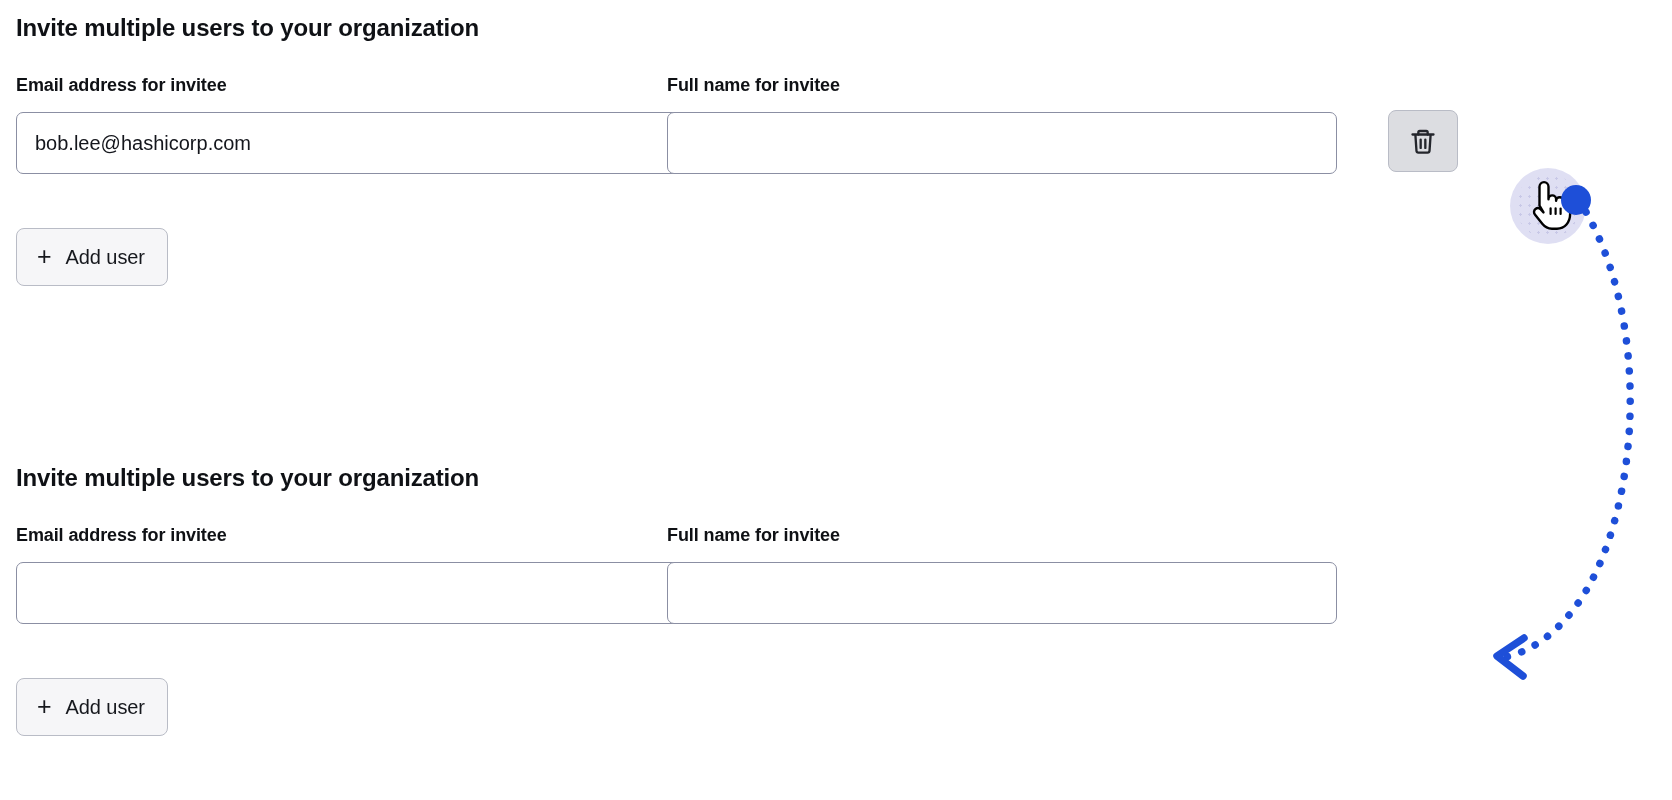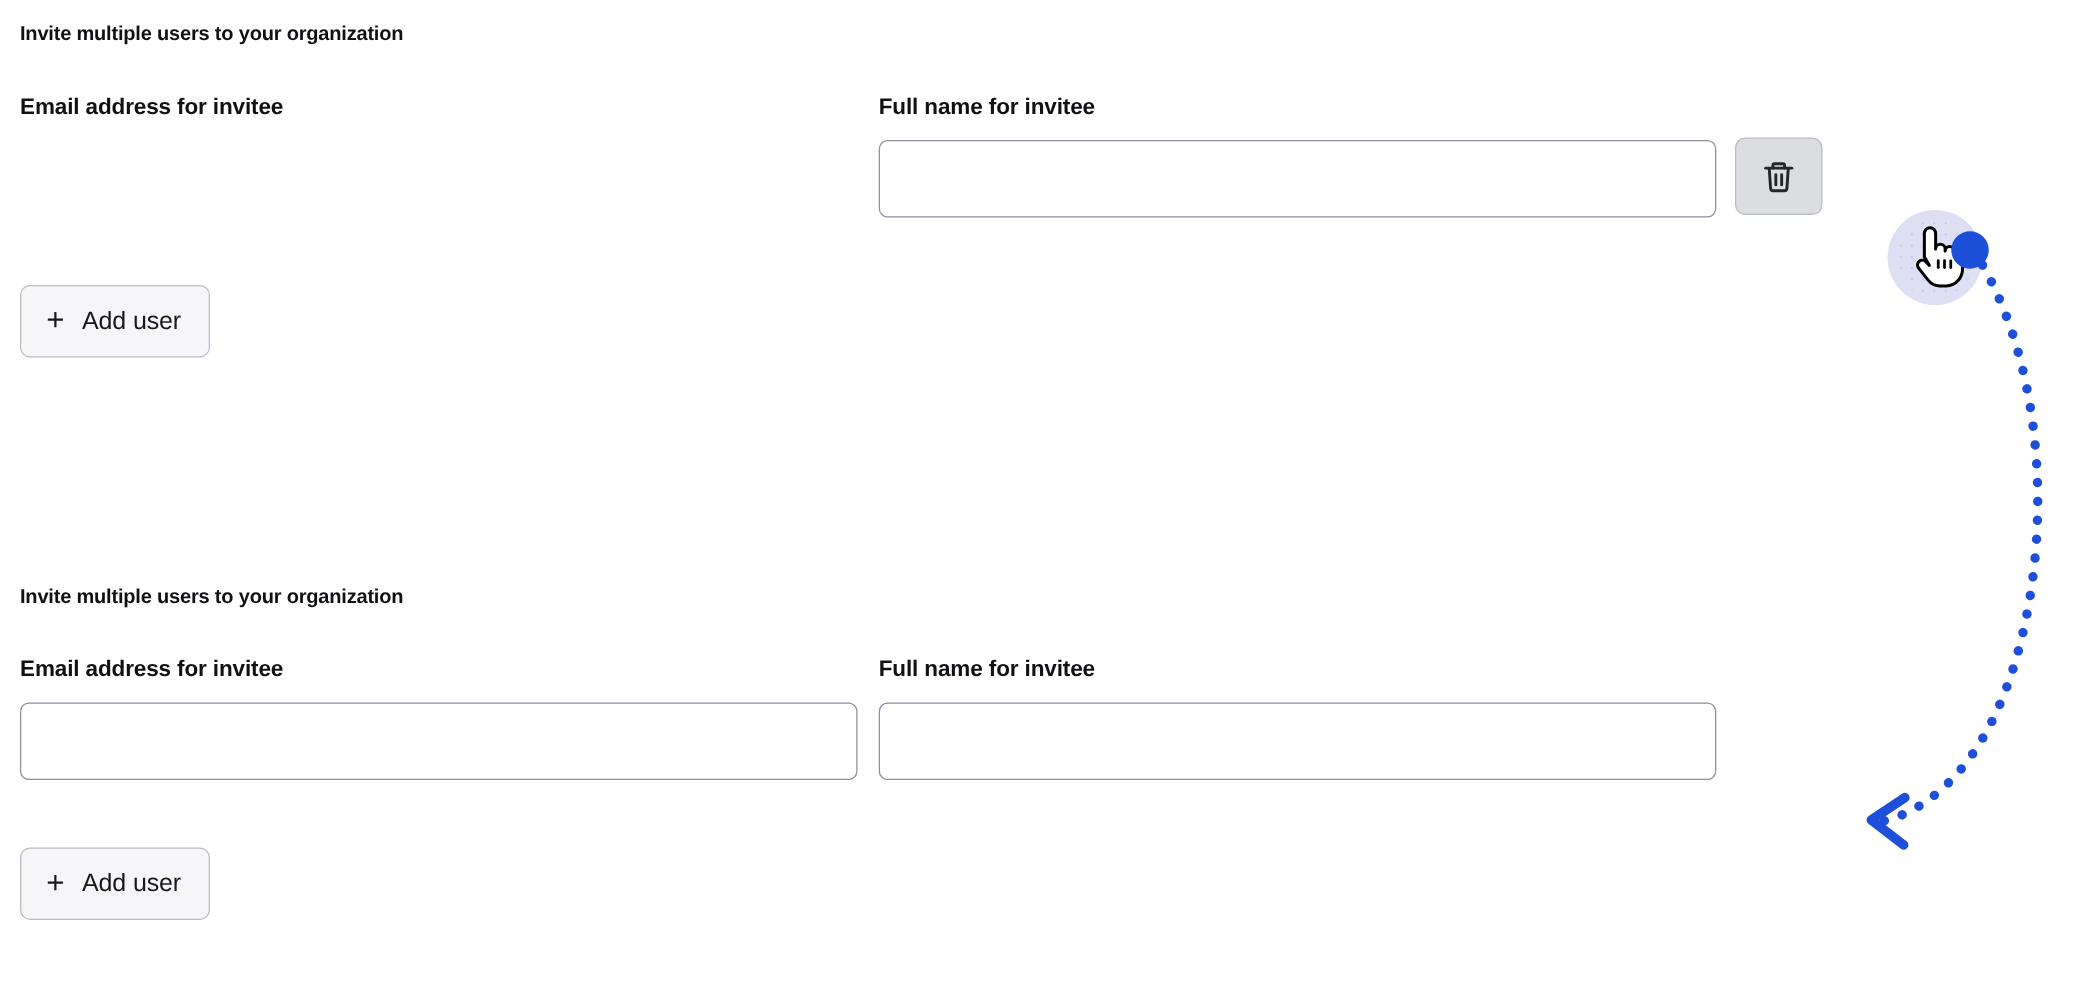--- a/index.html
+++ b/index.html
@@ -26,40 +26,40 @@
   
   .invite-block {
     position: absolute;
     left: 16px;
     width: 1640px;
   }
   #invite-block-1 { top: 14px; }
   #invite-block-2 { top: 464px; }
 
   .block-title {
-    font-size: 16px;
+    font-size: 24px;
     font-weight: bold;
     letter-spacing: -0.15px;
     color: #0f1115;
     margin: 0;
     line-height: 28px;
   }
 
   .fields-row {
     position: relative;
     margin-top: 30px;
     height: 140px;
   }
 
   .field {
     position: absolute;
     top: 0;
   }
   .field-email  { left: 0px;   width: 670px; }
-  .field-name   { left: 687px; width: 670px; }
+  .field-name   { left: 651px; width: 670px; }
 
   .field-label {
     font-size: 18px;
     font-weight: bold;
     letter-spacing: -0.1px;
     color: #0f1115;
     line-height: 26px;
     display: block;
     margin: 0 0 14px 0;
   }
@@ -164,20 +164,21 @@
 
 <div class="page">
 
   <section class="invite-block" id="invite-block-1">
     <h2 class="block-title">Invite multiple users to your organization</h2>
 
     <div class="fields-row">
 
       <div class="field field-email">
         <label class="field-label">Email address for invitee</label>
+        <input class="text-input" type="text" value="bob.lee@hashicorp.com" style="">
       </div>
 
       <div class="field field-name">
         <label class="field-label">Full name for invitee</label>
         <input class="text-input" type="text" value="" style="">
       </div>
 
       <button class="delete-button" aria-label="Delete invitee row">
         <span>
           <svg width="28" height="29" viewBox="0 0 24 24" fill="none" stroke="#24262c" stroke-width="2" stroke-linecap="round" stroke-linejoin="round">

